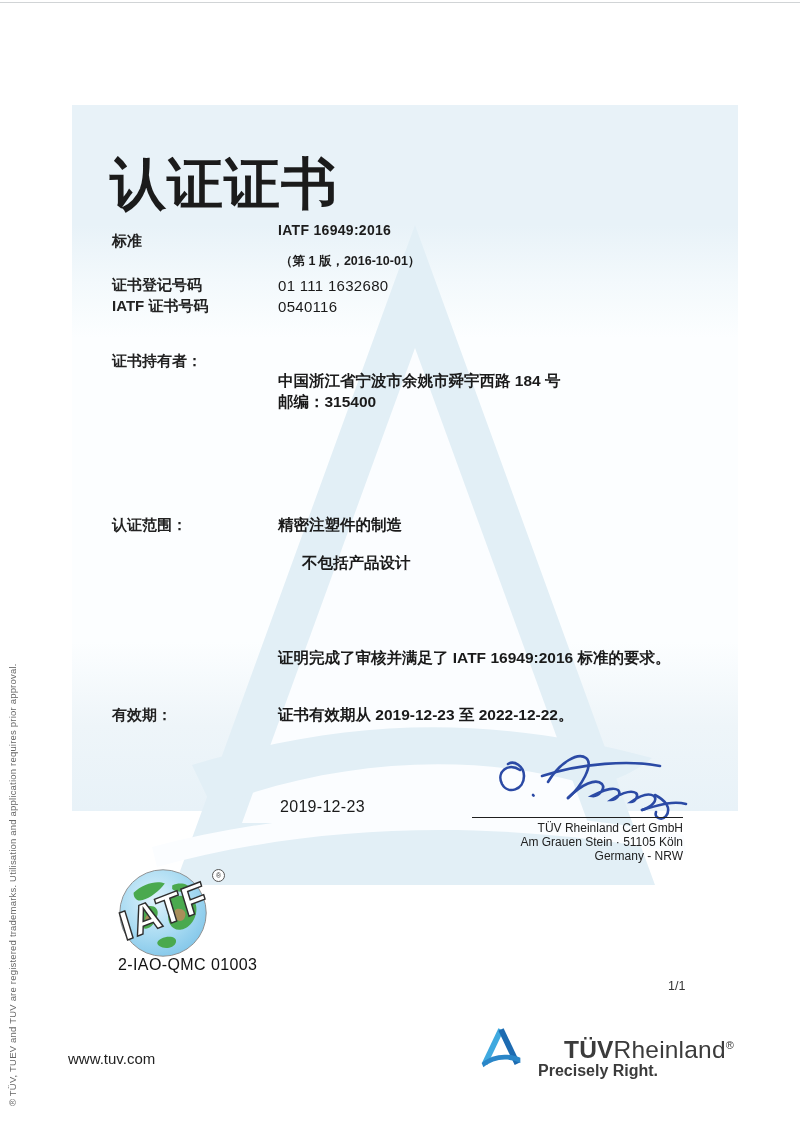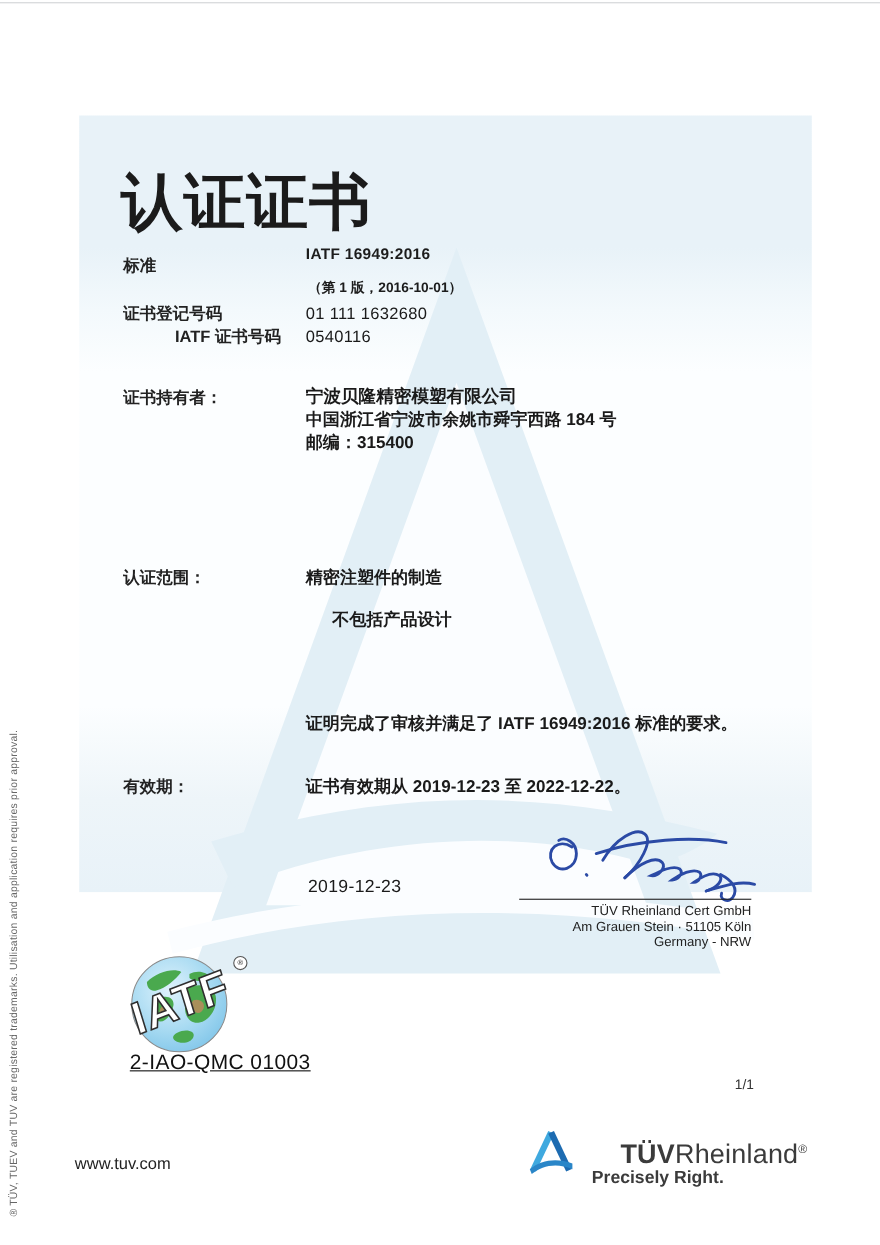--- a/index.html
+++ b/index.html
@@ -25,21 +25,21 @@
   .sig-line{left:400px;top:712px;width:211px;height:1.4px;background:#1f1f1f;}
   .org{left:395px;top:716px;width:216px;text-align:right;font-size:12px;line-height:14px;color:#222;}
 
   .globe-wrap{left:45px;top:762px;width:92px;height:92px;}
   .globe-letters{position:absolute;left:-9px;top:21px;width:112px;text-align:center;
      font-size:41px;font-weight:800;color:#ffffff;letter-spacing:1px;
      transform:rotate(-21deg) skewX(-4deg);
      -webkit-text-stroke:1.4px #2e2e2e;text-shadow:0 0 1px #444;}
   .globe-reg{left:140px;top:764px;width:11px;height:11px;border:1px solid #555;border-radius:50%;
      font-size:7px;line-height:11px;text-align:center;color:#333;background:#fff;}
-  .iatf-code{left:46px;top:851px;font-size:19px;font-weight:500;color:#111;letter-spacing:.4px;text-decoration:underline;}
+  .iatf-code{left:46px;top:851px;font-size:16px;font-weight:500;color:#111;letter-spacing:.4px;}
   .page-ind{left:596px;top:874px;font-size:12.5px;color:#333;}
 
   .tuv-logo-svg{left:479px;top:1026px;width:44px;height:44px;}
   .brand{left:536px;top:1036px;font-size:24.5px;color:#3b3b3b;letter-spacing:.2px;}
   .brand b{font-weight:700;margin-left:28px;}
   .brand .reg{font-size:11px;vertical-align:9px;}
   .tagline{left:538px;top:1062px;font-size:16px;font-weight:600;color:#3b3b3b;}
   .website{left:68px;top:1050px;font-size:15px;color:#222;text-align:center;}
 
   .side-note{position:absolute;left:7px;top:1106px;transform:rotate(-90deg);transform-origin:0 0;
@@ -63,25 +63,24 @@
     </svg>
 
     <div class="abs title">认证证书</div>
 
     <div class="abs lbl" style="left:40px;top:127px;text-align:center;">标准</div>
     <div class="abs std-val">IATF 16949:2016</div>
     <div class="abs std-ed">（第 1 版，2016-10-01）</div>
 
     <div class="abs lbl" style="left:40px;top:171px;">证书登记号码</div>
     <div class="abs val-num" style="left:206px;top:172px;">01 111 1632680</div>
-    <div class="abs lbl" style="left:40px;top:192px;margin-left:47px;">IATF 证书号码</div>
+    <div class="abs lbl" style="left:40px;top:192px;">IATF 证书号码</div>
     <div class="abs val-num" style="left:206px;top:193px;">0540116</div>
 
     <div class="abs lbl" style="left:40px;top:247px;">证书持有者：</div>
-    <div class="abs val-cn" style="left:206px;top:245px;font-size:16px;">宁波贝隆精密模塑有限公司</div>
     <div class="abs val-cn" style="left:206px;top:266px;">中国浙江省宁波市余姚市舜宇西路 184 号</div>
     <div class="abs val-cn" style="left:206px;top:287px;">邮编：315400</div>
 
     <div class="abs lbl" style="left:40px;top:411px;">认证范围：</div>
     <div class="abs val-cn" style="left:206px;top:410px;">精密注塑件的制造</div>
     <div class="abs val-cn" style="left:206px;top:448px;margin-left:24px;">不包括产品设计</div>
 
     <div class="abs val-cn" style="left:206px;top:543px;">证明完成了审核并满足了 IATF 16949:2016 标准的要求。</div>
 
     <div class="abs lbl" style="left:40px;top:601px;">有效期：</div>

